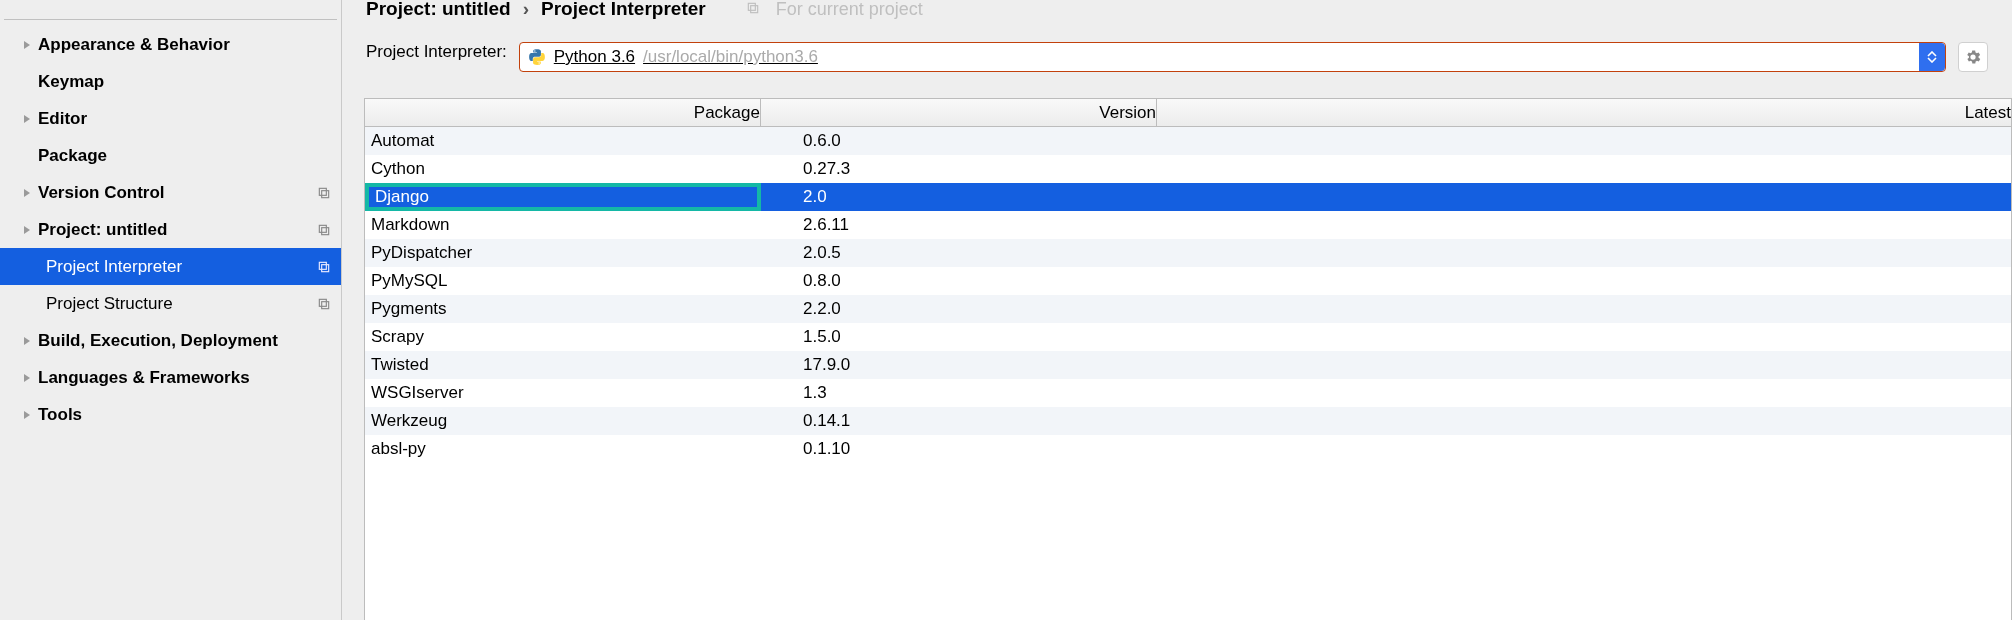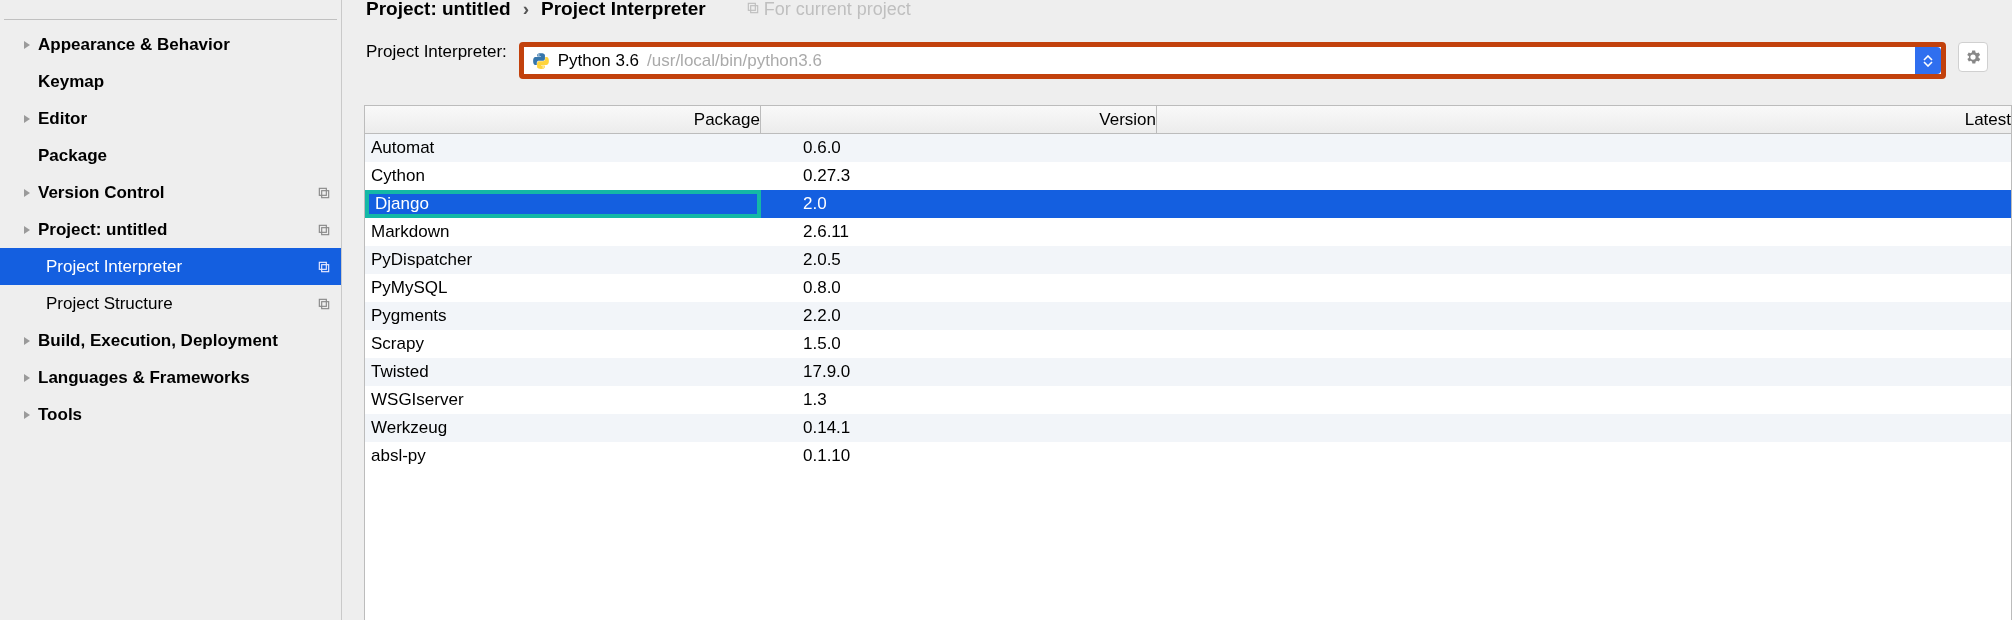--- a/index.html
+++ b/index.html
@@ -99,43 +99,44 @@
     .breadcrumb .sep {
       color: #555;
       font-weight: 700;
       font-size: 19px;
     }
     .breadcrumb .meta {
       color: #bfbfbf;
       font-size: 18px;
       display: flex;
       align-items: flex-end;
-      gap: 4px;
+      gap: 16px;
       margin-left: 28px;
     }
     .interpreter-row {
       display: flex;
       align-items: flex-start;
       padding: 18px 24px 26px 24px;
       gap: 12px;
     }
     .interpreter-label {
       font-size: 17px;
     }
     .dropdown {
       flex: 1;
-      height: 37px;
+      height: 30px;
       background: #fff;
-      border: 5px solid #c2410c;
+      border: 1px solid #c2410c;
       border-radius: 4px;
       display: flex;
       align-items: center;
       padding-left: 8px;
       position: relative;
       gap: 8px;
+      text-decoration: underline;
     }
     .dropdown .py-icon {
       display: flex;
       align-items: center;
     }
     .dropdown .text {
       font-size: 17px;
     }
     .dropdown .path {
       color: #aaa;

